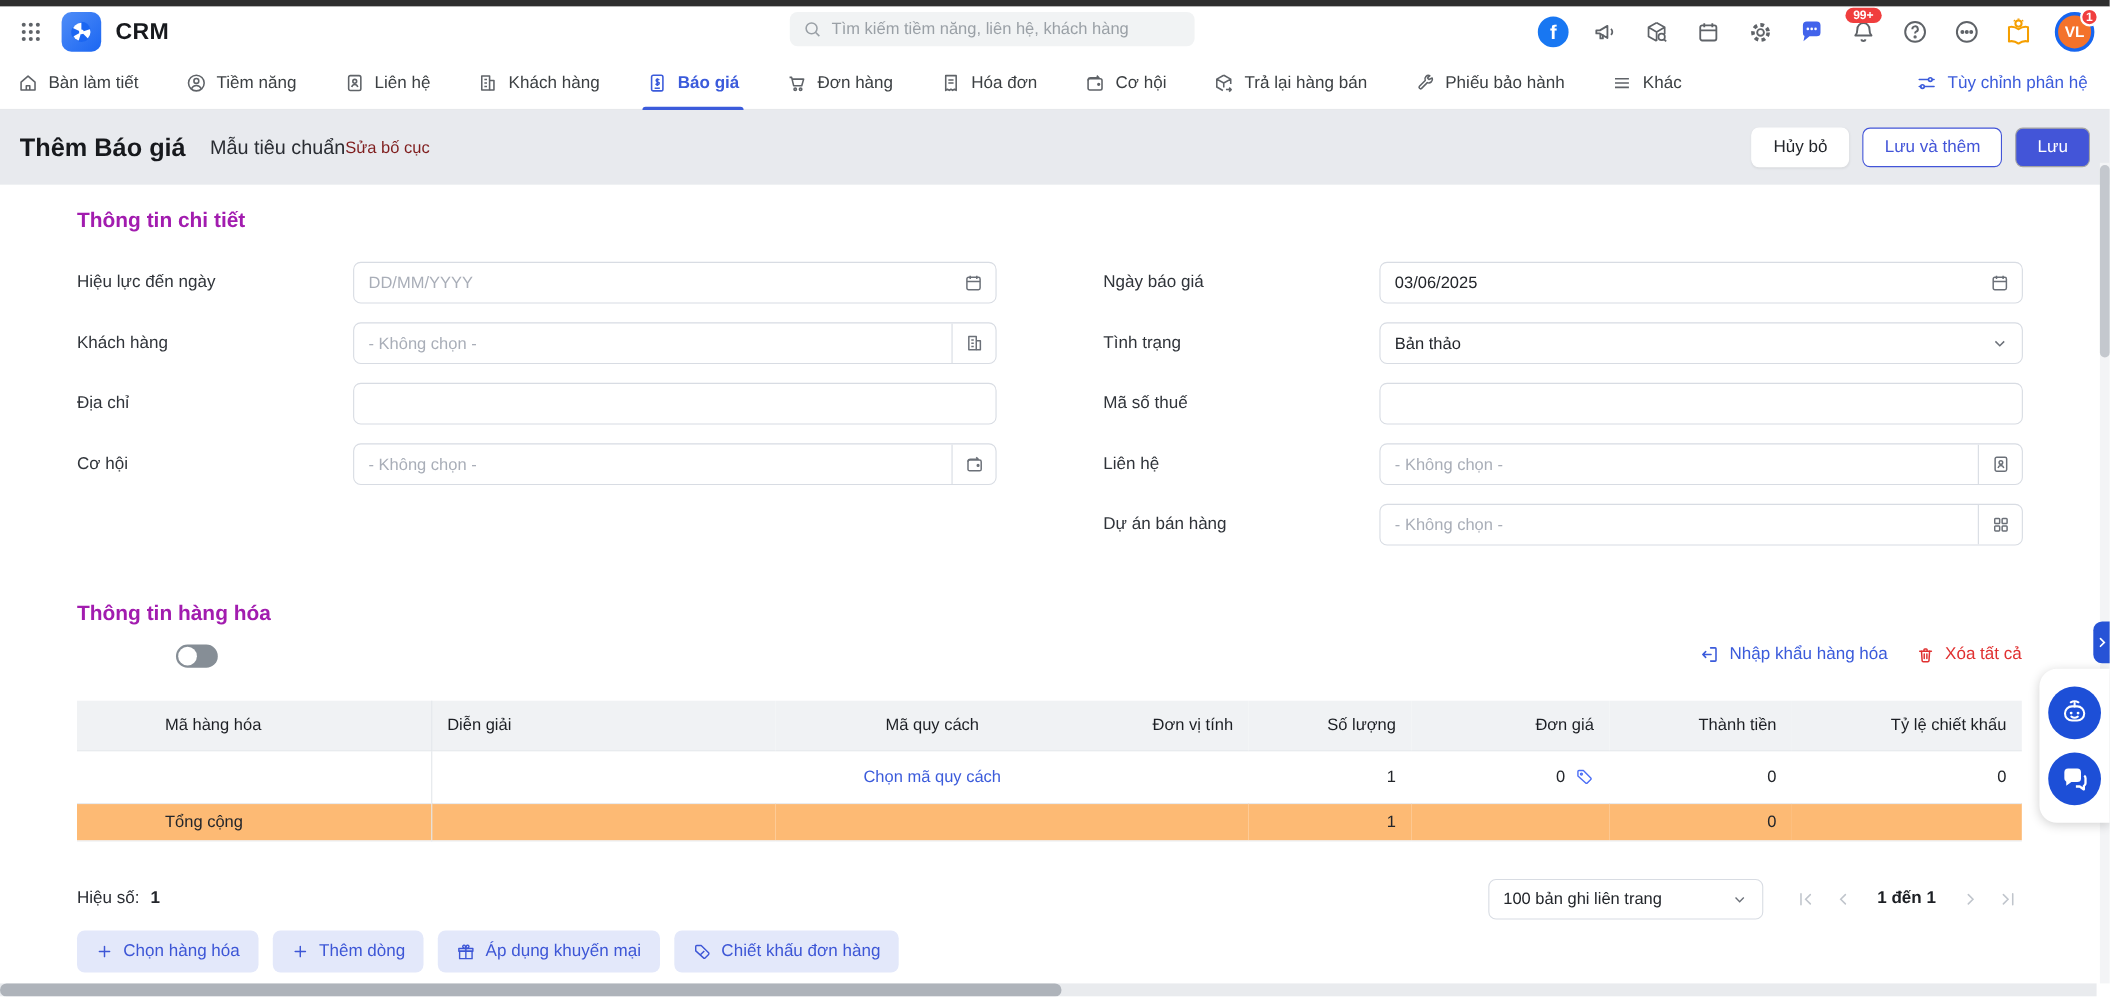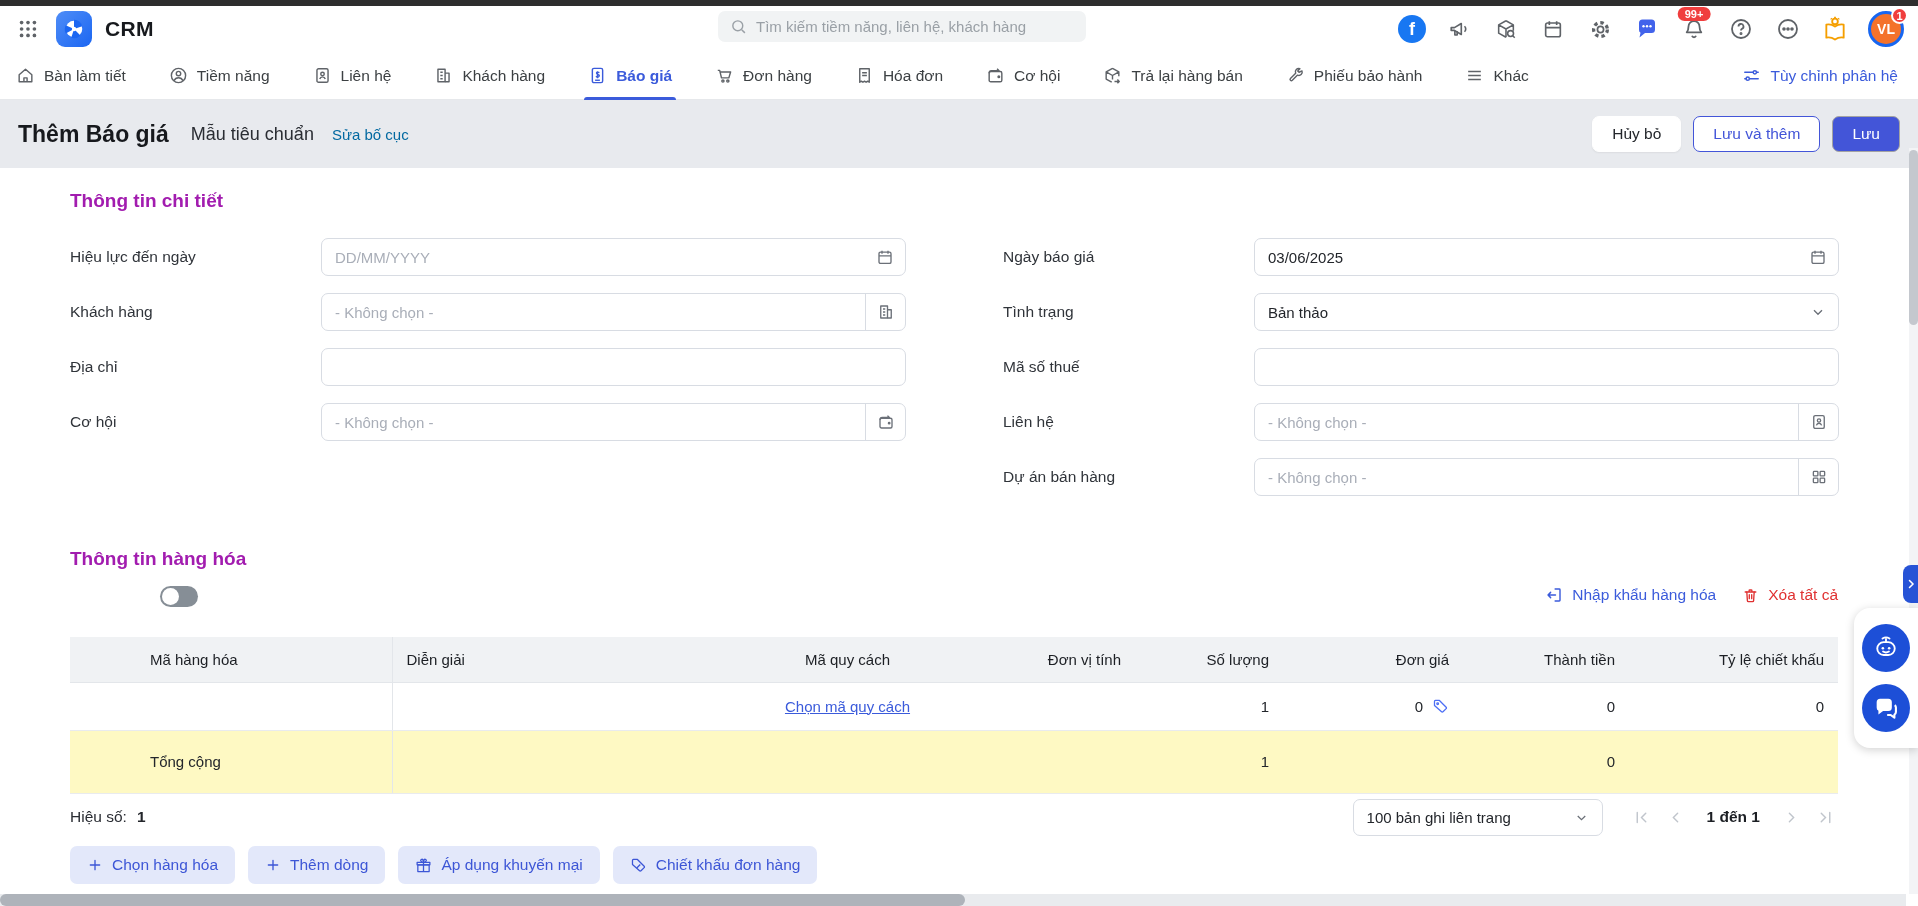--- a/index.html
+++ b/index.html
@@ -35,21 +35,21 @@
   .nav-tab .ic { color:#5f6368; }
   .nav-tab.active { color:#3b5bdb; font-weight:bold; }
   .nav-tab.active .ic { color:#3b5bdb; }
   .nav-tab.active::after { content:""; position:absolute; left:-4px; right:-4px; bottom:0; height:3px; background:#3b5bdb; border-radius:3px 3px 0 0; }
   .nav-right { margin-left:auto; display:flex; align-items:center; gap:9px; color:#3b5bdb; font-size:15.5px; cursor:pointer; white-space:nowrap; padding-right:4px; }
 
   
   .page-header { position:absolute; top:100px; left:0; width:100%; height:68px; background:#e8eaee; display:flex; align-items:center; padding:0 18px; }
   .page-title { font-size:23px; font-weight:bold; color:#17191d; }
   .page-subtitle { font-size:18px; color:#2a2d33; margin-left:22px; }
-  .edit-layout { font-size:15px; color:#0369a1; margin-left:18px; cursor:pointer; }
+  .edit-layout { font-size:15px; color:#7f1d1d; cursor:pointer; }
   .header-btns { margin-left:auto; display:flex; align-items:center; gap:12px; }
   .btn { height:36px; border-radius:7px; font-size:15.5px; display:flex; align-items:center; justify-content:center; cursor:pointer; padding:0 19px; font-family:inherit; }
   .btn-plain { background:#fff; color:#23262b; border:1px solid #fff; box-shadow:0 1px 2px rgba(0,0,0,.06); }
   .btn-outline { background:#fff; color:#4355d8; border:1px solid #4355d8; }
   .btn-primary { background:#4355d8; color:#fff; border:1px solid #a3a3a3; }
 
   
   .content { position:absolute; top:168px; left:0; width:100%; height:738px; background:#fff; }
   .section-title { font-size:19px; font-weight:bold; color:#a21caf; }
   #details-title { position:absolute; left:70px; top:22px; }
@@ -70,26 +70,26 @@
   .toggle .knob { position:absolute; left:2px; top:2px; width:17px; height:17px; border-radius:50%; background:#fff; }
   .toggle-label { font-size:15.5px; color:#2a2d33; }
   .items-links { position:absolute; right:80px; top:418px; display:flex; align-items:center; gap:26px; }
   .link-import { display:flex; align-items:center; gap:9px; color:#3b5bdb; font-size:15.5px; cursor:pointer; }
   .link-delete { display:flex; align-items:center; gap:9px; color:#e03131; font-size:15.5px; cursor:pointer; }
 
   
   .items-table { position:absolute; left:70px; top:469px; width:1768px; border-collapse:collapse; font-size:15px; }
   .items-table th { background:#f0f2f4; font-weight:normal; color:#1c1f24; height:45px; border-bottom:1px solid #e3e6ea; padding:0 14px; }
   .items-table td { height:48px; padding:0 14px; border-bottom:1px solid #e9ebee; color:#23262b; }
-  .items-table .tr-total td { background:#fef9c3; height:63px; }
+  .items-table .tr-total td { background:#fdba74; height:34px; }
   .col1 { text-align:left; padding-left:80px !important; border-right:1px solid #e3e6ea; }
   .colL { text-align:left; }
   .colC { text-align:center; }
   .colR { text-align:right; }
-  .spec-link { color:#3b5bdb; cursor:pointer;text-decoration:underline; }
+  .spec-link { color:#3b5bdb; cursor:pointer; }
   .price-cell { display:flex; align-items:center; justify-content:flex-end; gap:9px; }
   .tag-ic { color:#4c6ef5; cursor:pointer; }
 
   
   .footer-row { position:absolute; left:70px; right:80px; top:630px; height:38px; display:flex; align-items:center; }
   .total-label { font-size:15.5px; color:#2a2d33; }
   .total-value { font-size:15.5px; font-weight:bold; margin-left:10px; }
   .pagination { margin-left:auto; display:flex; align-items:center; gap:8px; }
   .page-size { width:250px; height:37px; border:1px solid #d8dce3; border-radius:7px; background:#fff; display:flex; align-items:center; padding:0 13px; font-size:15px; color:#23262b; cursor:pointer; margin-right:18px; }
   .page-size .chev { margin-left:auto; color:#6b7078; }

